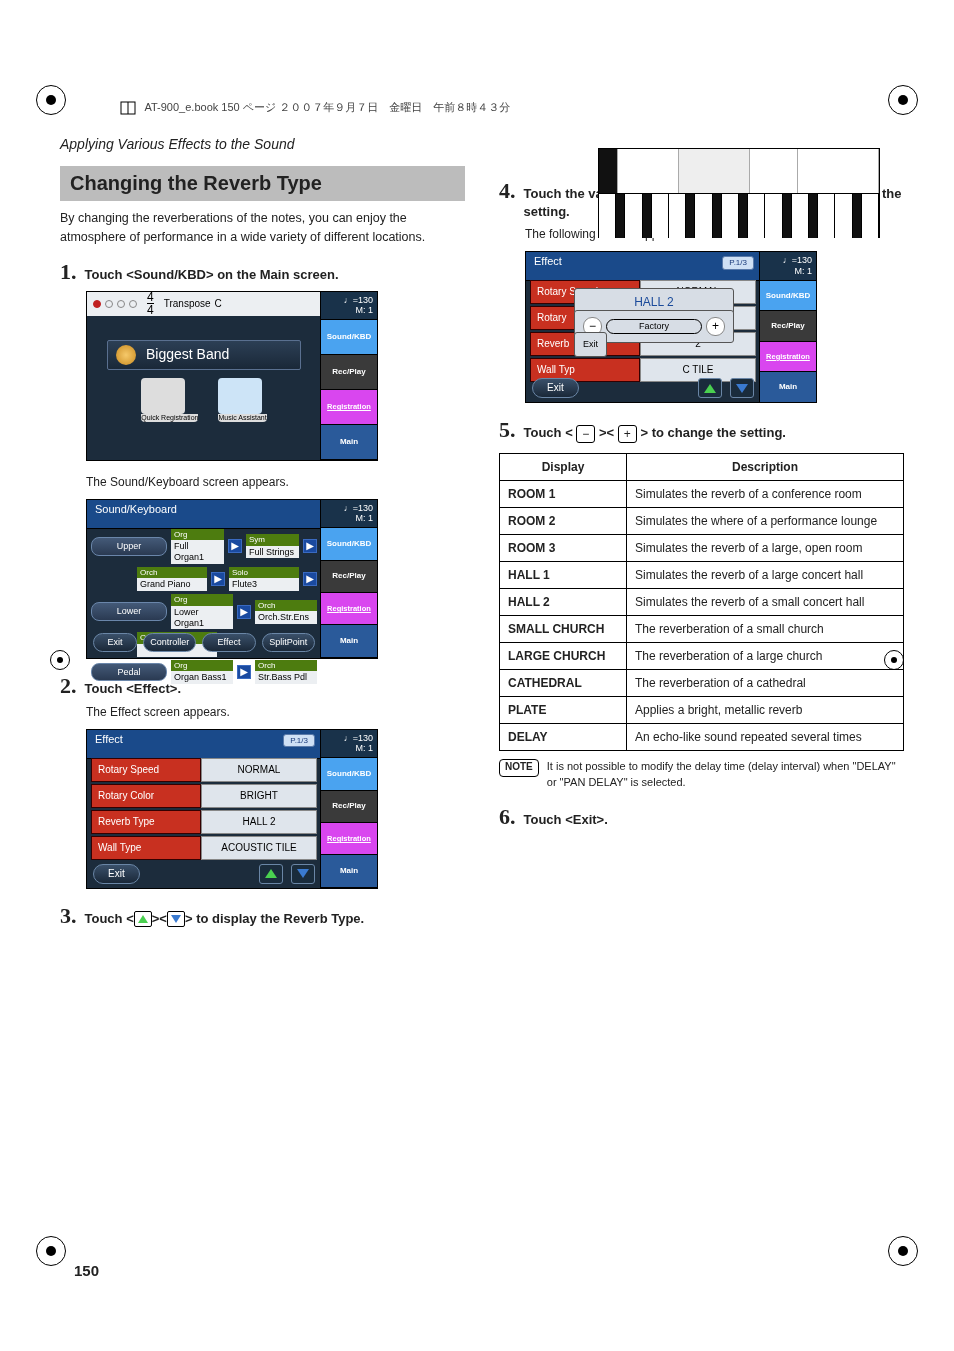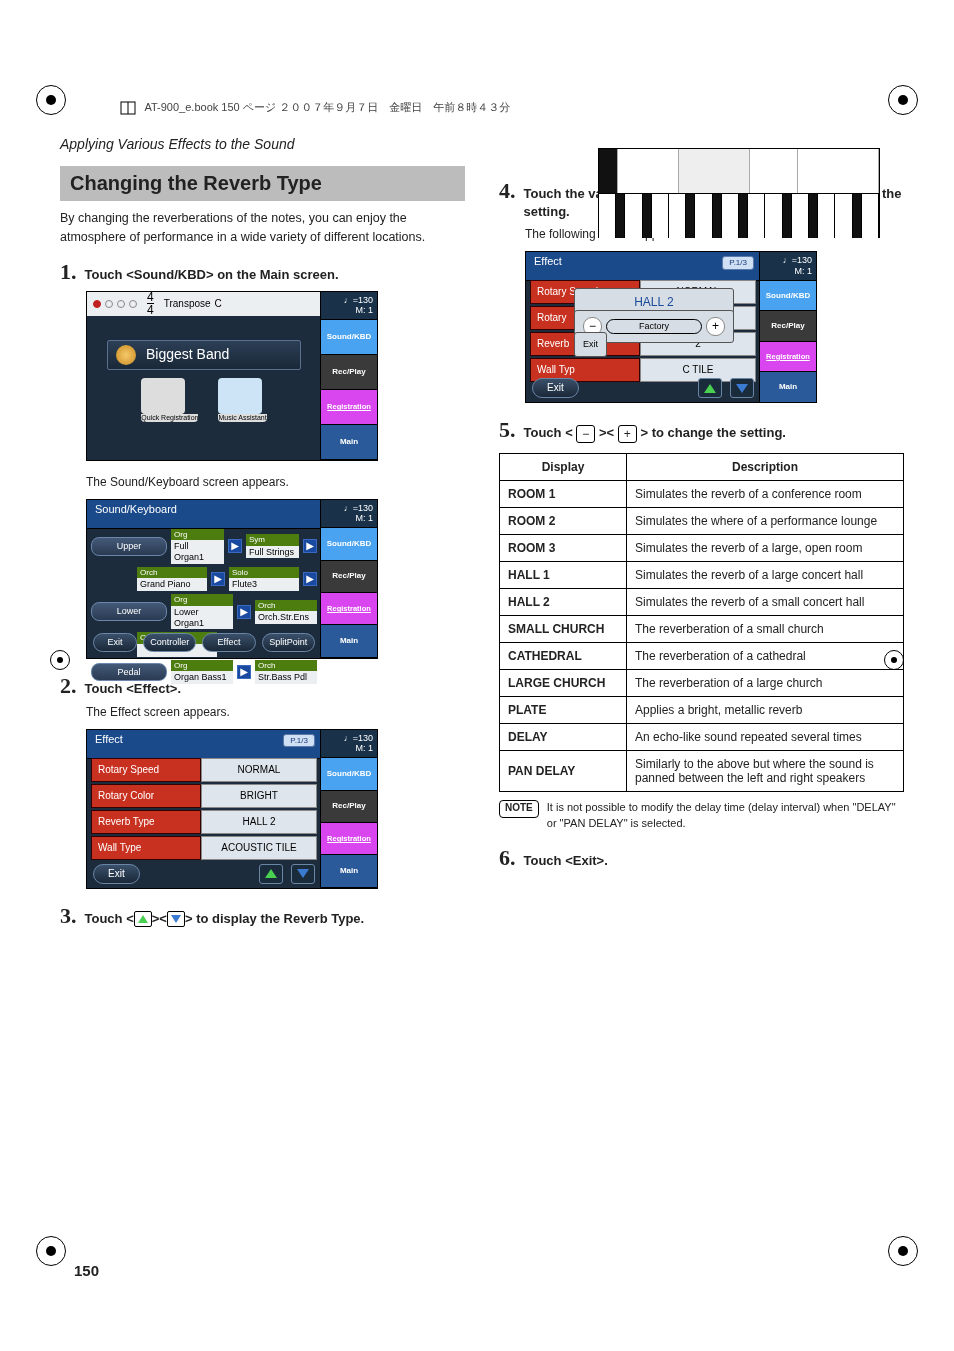--- a/index.html
+++ b/index.html
@@ -577,38 +577,34 @@
             </tr>
             <tr>
               <td class="name">HALL 2</td>
               <td>Simulates the reverb of a small concert hall</td>
             </tr>
             <tr>
               <td class="name">SMALL CHURCH</td>
               <td>The reverberation of a small church</td>
             </tr>
             <tr>
+              <td class="name">LARGE CHURCH</td>
+              <td>The reverberation of a large church</td>
+            </tr>
+            <tr>
               <td class="name">CATHEDRAL</td>
               <td>The reverberation of a cathedral</td>
             </tr>
             <tr>
-              <td class="name">LARGE CHURCH</td>
-              <td>The reverberation of a large church</td>
-            </tr>
-            <tr>
               <td class="name">PLATE</td>
               <td>Applies a bright, metallic reverb</td>
             </tr>
             <tr>
               <td class="name">DELAY</td>
               <td>An echo-like sound repeated several times</td>
-            </tr>
-            <tr>
-              <td class="name">PAN DELAY</td>
-              <td>Similarly to the above but where the sound is panned between the left and right speakers</td>
             </tr>
           </tbody>
       </table>
 
       <div class="note-row">
         <span class="note-tag">NOTE</span>
         <span>It is not possible to modify the delay time (delay interval) when "DELAY" or "PAN DELAY" is selected.</span>
       </div>
 
       <div class="step">

